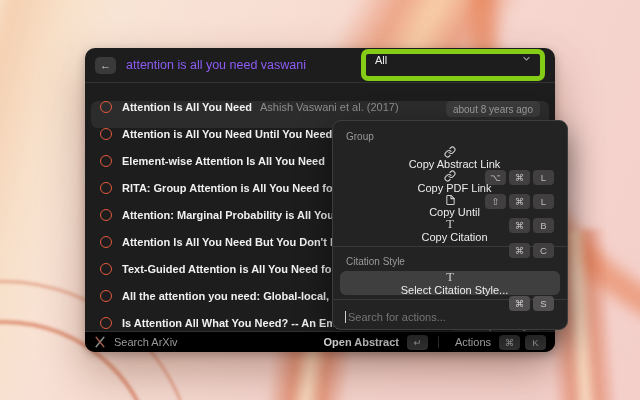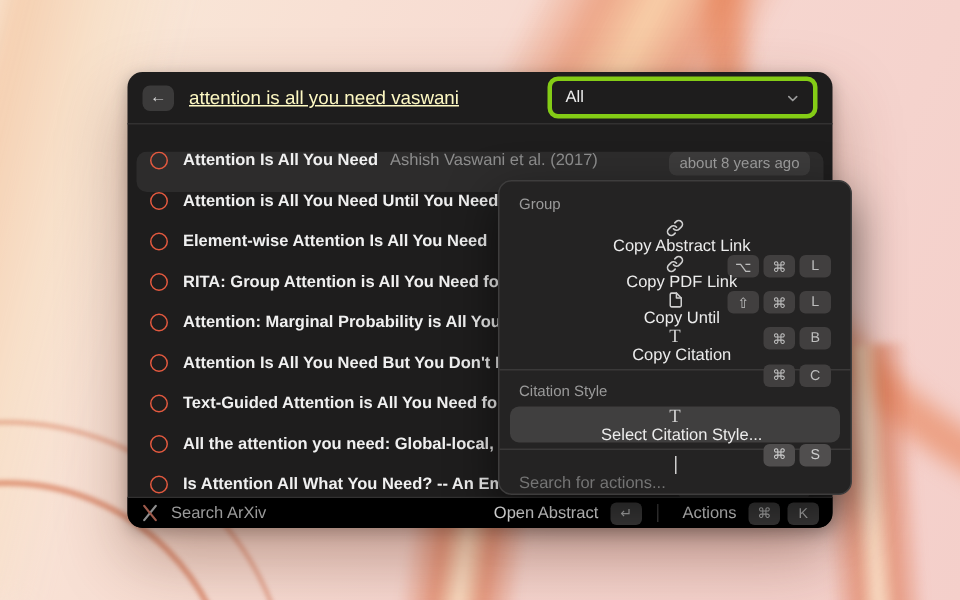--- a/index.html
+++ b/index.html
@@ -32,58 +32,58 @@
         filter:blur(9px);}
 
   
   .window{position:absolute;left:85px;top:48px;width:470px;height:304px;background:#1e1d1d;
           border-radius:10px;box-shadow:0 20px 45px rgba(96,48,28,.38),0 3px 10px rgba(0,0,0,.25);
           color:#eee;z-index:10;}
   .topbar{height:34px;display:flex;align-items:center;padding:0 10px;border-bottom:1px solid #323131;}
   .back{width:21px;height:17px;border-radius:5px;background:#3b3a3a;color:#d8d8d8;font-size:11px;
         line-height:1;display:flex;align-items:center;justify-content:center;margin-right:10px;
         border:none;cursor:default;flex:none;}
-  .query{font-size:12.5px;color:#fef9c3;font-weight:500;text-decoration:underline;}
-  .dropdown{margin-left:auto;width:156px;height:22px;border:3px solid #84cc16;border-radius:7px;
-            display:flex;align-items:center;padding:0 9px;font-size:11px;color:#ededed;flex:none;gap:46px;}
+  .query{font-size:12.5px;color:#8b5cf6;font-weight:500;}
+  .dropdown{margin-left:auto;width:156px;height:22px;border:5px solid #84cc16;border-radius:7px;
+            display:flex;padding:0 9px;font-size:11px;color:#ededed;flex:none;gap:46px;}
   .dd-chevron{margin-left:auto;color:#9a9a9a;display:flex;}
   .results-header{display:flex;gap:14px;padding:8px 15px 4px;font-size:10px;color:#969696;}
   .results-count{color:#6f6f6f;}
   .list{position:absolute;top:53px;bottom:20px;left:0;right:0;overflow:hidden;padding:0 6px;}
   .row{height:27px;display:flex;align-items:flex-start;padding:0 9px;border-radius:7px;}
   .row.selected{background:#2d2c2c;}
   .ring{width:10px;height:10px;border:1.5px solid #e2593f;border-radius:50%;flex:none;}
   .r-title{margin-left:10px;font-size:11px;font-weight:600;color:#f0f0f0;white-space:nowrap;flex:none;}
   .r-author{margin-left:8px;font-size:11px;color:#8d8d8d;white-space:nowrap;overflow:hidden;}
   .chip{margin-left:auto;flex:none;font-size:10px;color:#9d9d9d;background:rgba(255,255,255,.075);
         padding:2.5px 7px;border-radius:5px;white-space:nowrap;}
   .bottombar{position:absolute;left:0;right:0;bottom:0;height:20px;padding:0 9px;display:flex;
              align-items:center;border-top:1px solid #323131;background:#000000;border-radius:0 0 10px 10px;}
   .bb-label{font-size:11px;color:#9a9a9a;margin-left:8px;}
   .bb-right{margin-left:auto;display:flex;align-items:center;gap:5px;}
-  .bb-primary{font-size:11px;font-weight:400;color:#e9e9e9;margin-right:3px;}
+  .bb-primary{font-size:11px;font-weight:700;color:#e9e9e9;margin-right:3px;}
   .bb-actions{font-size:11px;color:#d2d2d2;margin:0 3px 0 6px;}
   .bb-div{width:1px;height:12px;background:#3a3939;margin:0 5px;}
   .kbd{height:15px;min-width:15px;padding:0 3px;background:#3a3939;border-radius:4px;color:#b5b5b5;
        font-size:9.5px;display:inline-flex;align-items:center;justify-content:center;flex:none;}
 
   
   .menu{position:absolute;left:247px;top:72px;width:220px;background:#242323;border:1px solid #3e3d3d;
         border-radius:9px;box-shadow:0 12px 32px rgba(0,0,0,.55);padding:5px 7px 0;z-index:30;}
   .m-header{font-size:10px;color:#9a9a9a;padding:5px 6px 4px;}
   .m-item{height:24px;display:flex;align-items:center;border-radius:6px;padding:0 6px;flex-direction:column;}
   .m-item.selected{background:#403f3f;}
   .m-icon{width:14px;color:#cfcfcf;display:flex;justify-content:center;align-items:center;flex:none;}
   .m-icon .t-glyph{font-family:"Liberation Serif",serif;font-size:12.5px;color:#cfcfcf;line-height:1;}
   .m-label{margin-left:9px;font-size:11px;color:#ececec;white-space:nowrap;}
   .m-keys{margin-left:auto;display:flex;gap:3px;}
   .menu .kbd{background:#413f3f;color:#bdbdbd;}
   .m-item.selected .kbd{background:#504e4e;color:#cbcbcb;}
   .m-div{height:1px;background:#3a3939;margin:4px -7px;}
-  .m-search{height:25px;display:flex;align-items:center;position:relative;margin:0 -7px;padding:0 12px;flex-direction:column;}
+  .m-search{height:25px;display:flex;align-items:center;position:relative;margin:0 -7px;padding:0 12px;}
   .m-search .caret{width:1px;height:12px;background:#cfcfcf;flex:none;}
   .m-search input{background:transparent;border:none;outline:none;color:#d0d0d0;font-size:11px;
                   width:100%;padding:0 0 0 2px;font-family:"Liberation Sans",sans-serif;}
   .m-search input::placeholder{color:#747474;}
   svg{display:block;}
 </style>
 </head>
 <body>
 
 <div class="stage">

